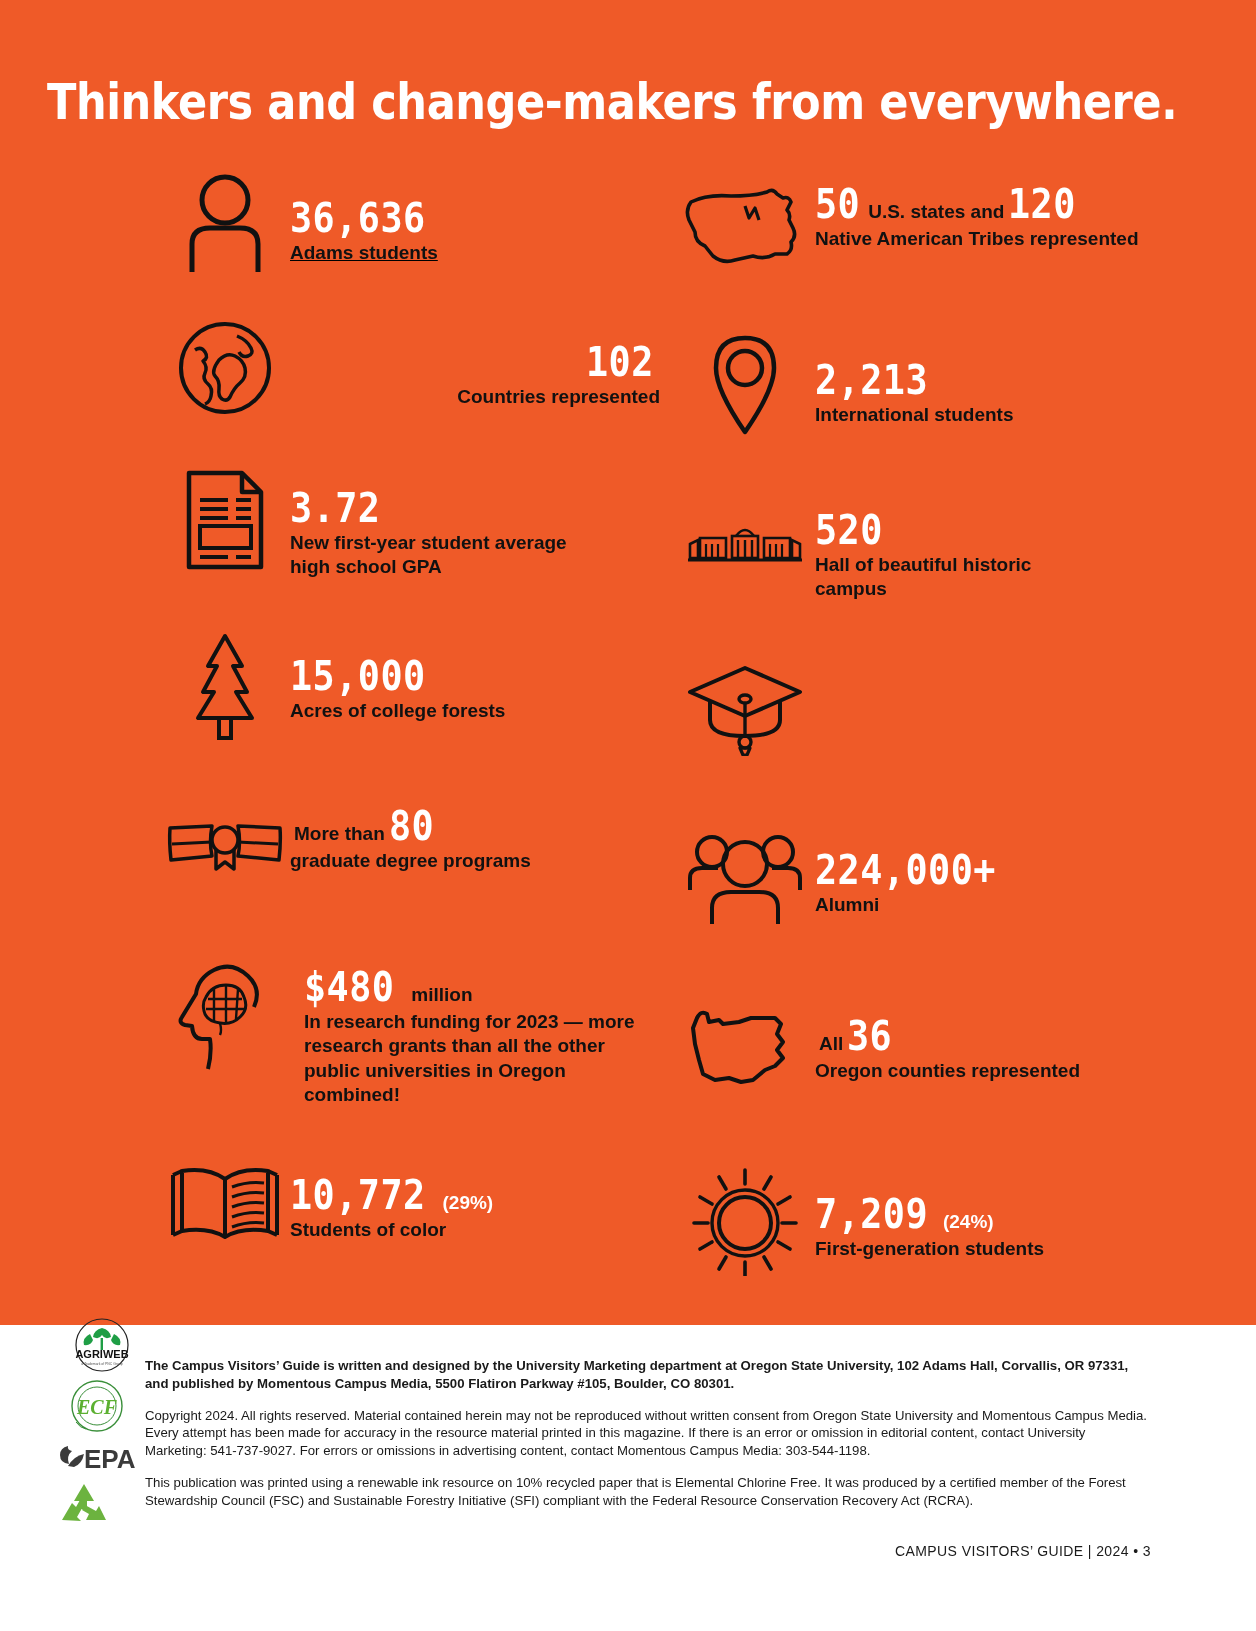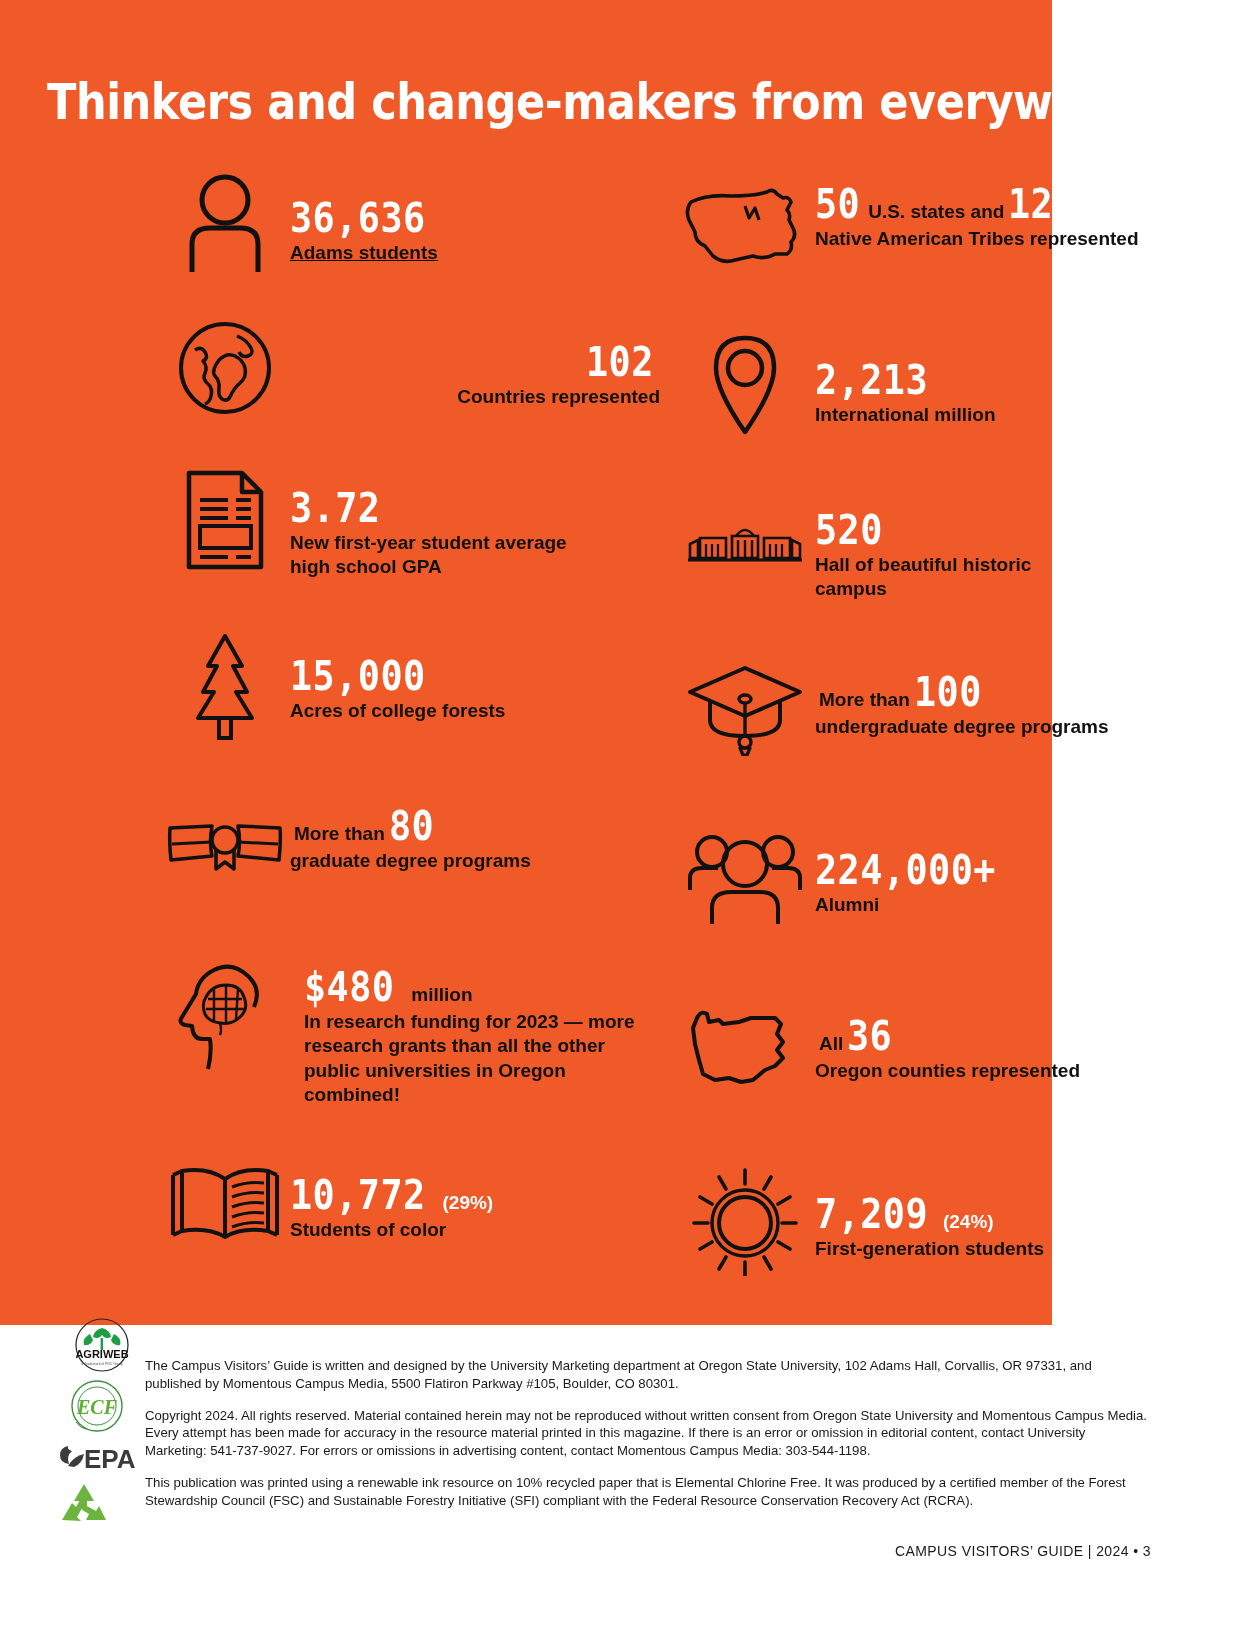--- a/index.html
+++ b/index.html
@@ -7,21 +7,21 @@
     width:1256px;height:1631px;
     background:#ffffff;
     font-family:"Liberation Sans", sans-serif;
     overflow:hidden;
     position:relative;
   }
   .page{position:relative;width:1256px;height:1631px;background:#fff;}
 
   
   .orange-panel{
-    position:absolute;left:0;top:0;width:1052px;height:1325px;
+    position:absolute;left:0;top:0;width:1256px;height:1325px;
     background:#ef5a28;
   }
   .title{
     position:absolute;left:47px;top:74px;
     color:#ffffff;
     font-family:"DejaVu Sans", sans-serif;
     font-weight:bold;
     font-size:49px;
     letter-spacing:-0.5px;
     transform:scaleX(0.88);
@@ -267,21 +267,21 @@
 
       <div class="stat" style="margin-bottom:58px;">
         <div class="icon-wrap" style="width:140px;margin-top:0px;">
           <svg width="78" height="104" viewBox="0 0 78 104">
             <path d="M39 4 Q68 4 68 34 Q68 56 39 98 Q10 56 10 34 Q10 4 39 4 Z" fill="none" stroke="#111" stroke-width="4.5" stroke-linejoin="round"></path>
             <circle cx="39" cy="34" r="17" fill="none" stroke="#111" stroke-width="4.5"></circle>
           </svg>
         </div>
         <div class="stat-body" style="padding-top:26px;">
           <div class="numline"><span class="big">2,213</span></div>
-          <div class="desc">International million</div>
+          <div class="desc">International students</div>
         </div>
       </div>
 
       <div class="stat" style="margin-bottom:52px;">
         <div class="icon-wrap" style="width:140px;margin-top:26px;">
           <svg width="118" height="42" viewBox="0 0 118 42">
             <path d="M50 14 Q59 2 68 14" fill="none" stroke="#111" stroke-width="2.6"></path>
             <rect x="46" y="14" width="26" height="22" fill="none" stroke="#111" stroke-width="2.6"></rect>
             <path d="M52 18 L52 36 M59 18 L59 36 M66 18 L66 36" stroke="#111" stroke-width="2.4"></path>
             <path d="M14 16 L40 16 L40 36 L14 36 Z" fill="none" stroke="#111" stroke-width="2.6"></path>
@@ -302,26 +302,20 @@
       <div class="stat" style="margin-bottom:72px;">
         <div class="icon-wrap" style="width:140px;margin-top:8px;">
           <svg width="122" height="94" viewBox="0 0 122 94">
             <path d="M61 6 L116 30 L61 54 L6 30 Z" fill="none" stroke="#111" stroke-width="4" stroke-linejoin="round"></path>
             <path d="M26 38 L26 58 Q26 74 61 74 Q96 74 96 58 L96 38" fill="none" stroke="#111" stroke-width="4"></path>
             <ellipse cx="61" cy="37" rx="6" ry="4" fill="none" stroke="#111" stroke-width="3.4"></ellipse>
             <path d="M61 41 L61 74" stroke="#111" stroke-width="3.4"></path>
             <circle cx="61" cy="80" r="6" fill="none" stroke="#111" stroke-width="3.4"></circle>
             <path d="M56 86 L66 86 L63 93 L59 93 Z" fill="none" stroke="#111" stroke-width="3.2" stroke-linejoin="round"></path>
           </svg>
-        </div>
-        <div class="stat-body" style="padding-top:18px;">
-          <div class="numline">
-            <span class="lede">More than</span><span class="big">100</span>
-          </div>
-          <div class="desc">undergraduate degree programs</div>
         </div>
       </div>
 
       <div class="stat" style="margin-bottom:74px;">
         <div class="icon-wrap" style="width:140px;margin-top:2px;">
           <svg width="122" height="96" viewBox="0 0 122 96">
             <circle cx="28" cy="22" r="15" fill="none" stroke="#111" stroke-width="4"></circle>
             <path d="M6 60 L6 48 Q6 38 18 38 L34 38" fill="none" stroke="#111" stroke-width="4" stroke-linejoin="round"></path>
             <circle cx="94" cy="22" r="15" fill="none" stroke="#111" stroke-width="4"></circle>
             <path d="M116 60 L116 48 Q116 38 104 38 L88 38" fill="none" stroke="#111" stroke-width="4" stroke-linejoin="round"></path>
@@ -412,20 +406,20 @@
       <g fill="#6cb33f">
         <path d="M28 4 L38 21 L31 21 L31 29 L25 29 L25 21 L18 21 Z"></path>
         <path d="M6 40 L16 23 L20 27 L24 20 L29 23 L21 37 L25 41 Z"></path>
         <path d="M50 40 L30 40 L33 34 L26 30 L29 25 L40 31 L43 26 Z"></path>
       </g>
     </svg>
 
   </div>
 
   <div class="fine">
-    <p style="margin-top:32px;">The Campus Visitors’ Guide is written and designed by the University Marketing department at Oregon State University, 102 Adams Hall, Corvallis, OR 97331, and published by Momentous Campus Media, 5500 Flatiron Parkway #105, Boulder, CO 80301.</p>
+    <p style="margin-top:32px;font-weight:bold;">The Campus Visitors’ Guide is written and designed by the University Marketing department at Oregon State University, 102 Adams Hall, Corvallis, OR 97331, and published by Momentous Campus Media, 5500 Flatiron Parkway #105, Boulder, CO 80301.</p>
     <p>Copyright 2024. All rights reserved. Material contained herein may not be reproduced without written consent from Oregon State University and Momentous Campus Media. Every attempt has been made for accuracy in the resource material printed in this magazine. If there is an error or omission in editorial content, contact University Marketing: 541-737-9027. For errors or omissions in advertising content, contact Momentous Campus Media: 303-544-1198.</p>
     <p>This publication was printed using a renewable ink resource on 10% recycled paper that is Elemental Chlorine Free. It was produced by a certified member of the Forest Stewardship Council (FSC) and Sustainable Forestry Initiative (SFI) compliant with the Federal Resource Conservation Recovery Act (RCRA).</p>
   </div>
 
   <div class="pagefoot">CAMPUS VISITORS’ GUIDE | 2024 • 3</div>
 
 </div>
 
 </body></html>

